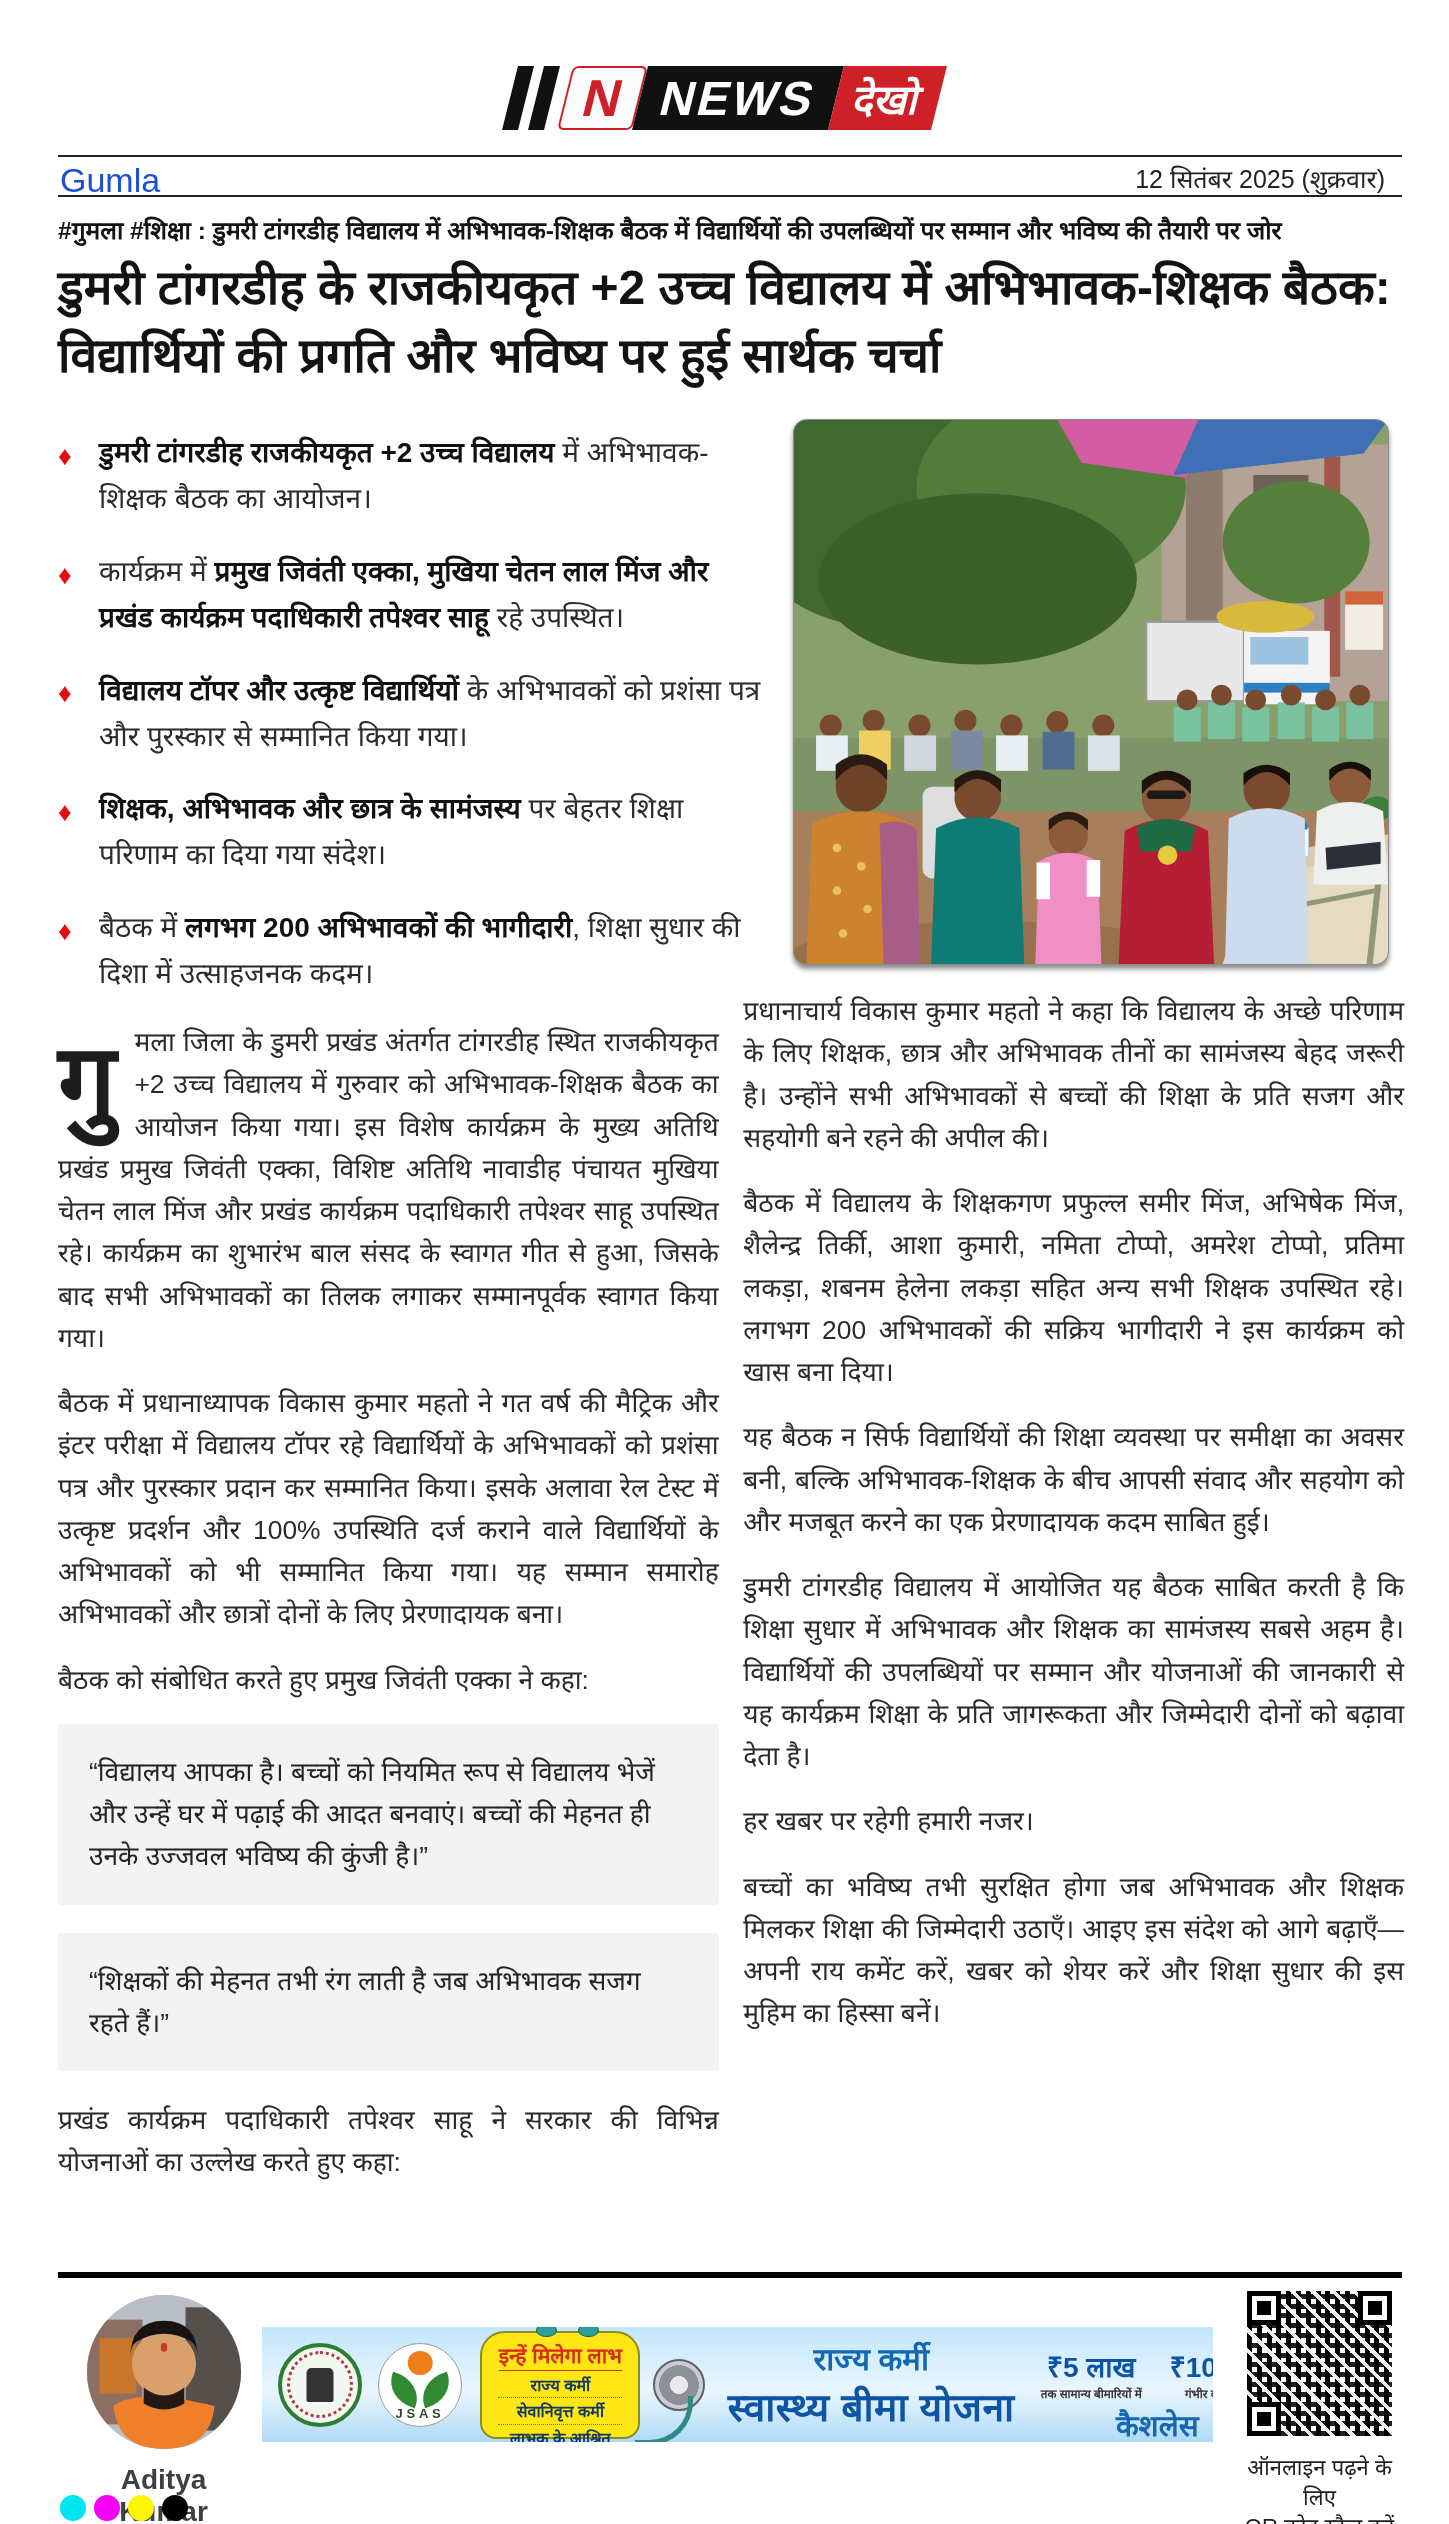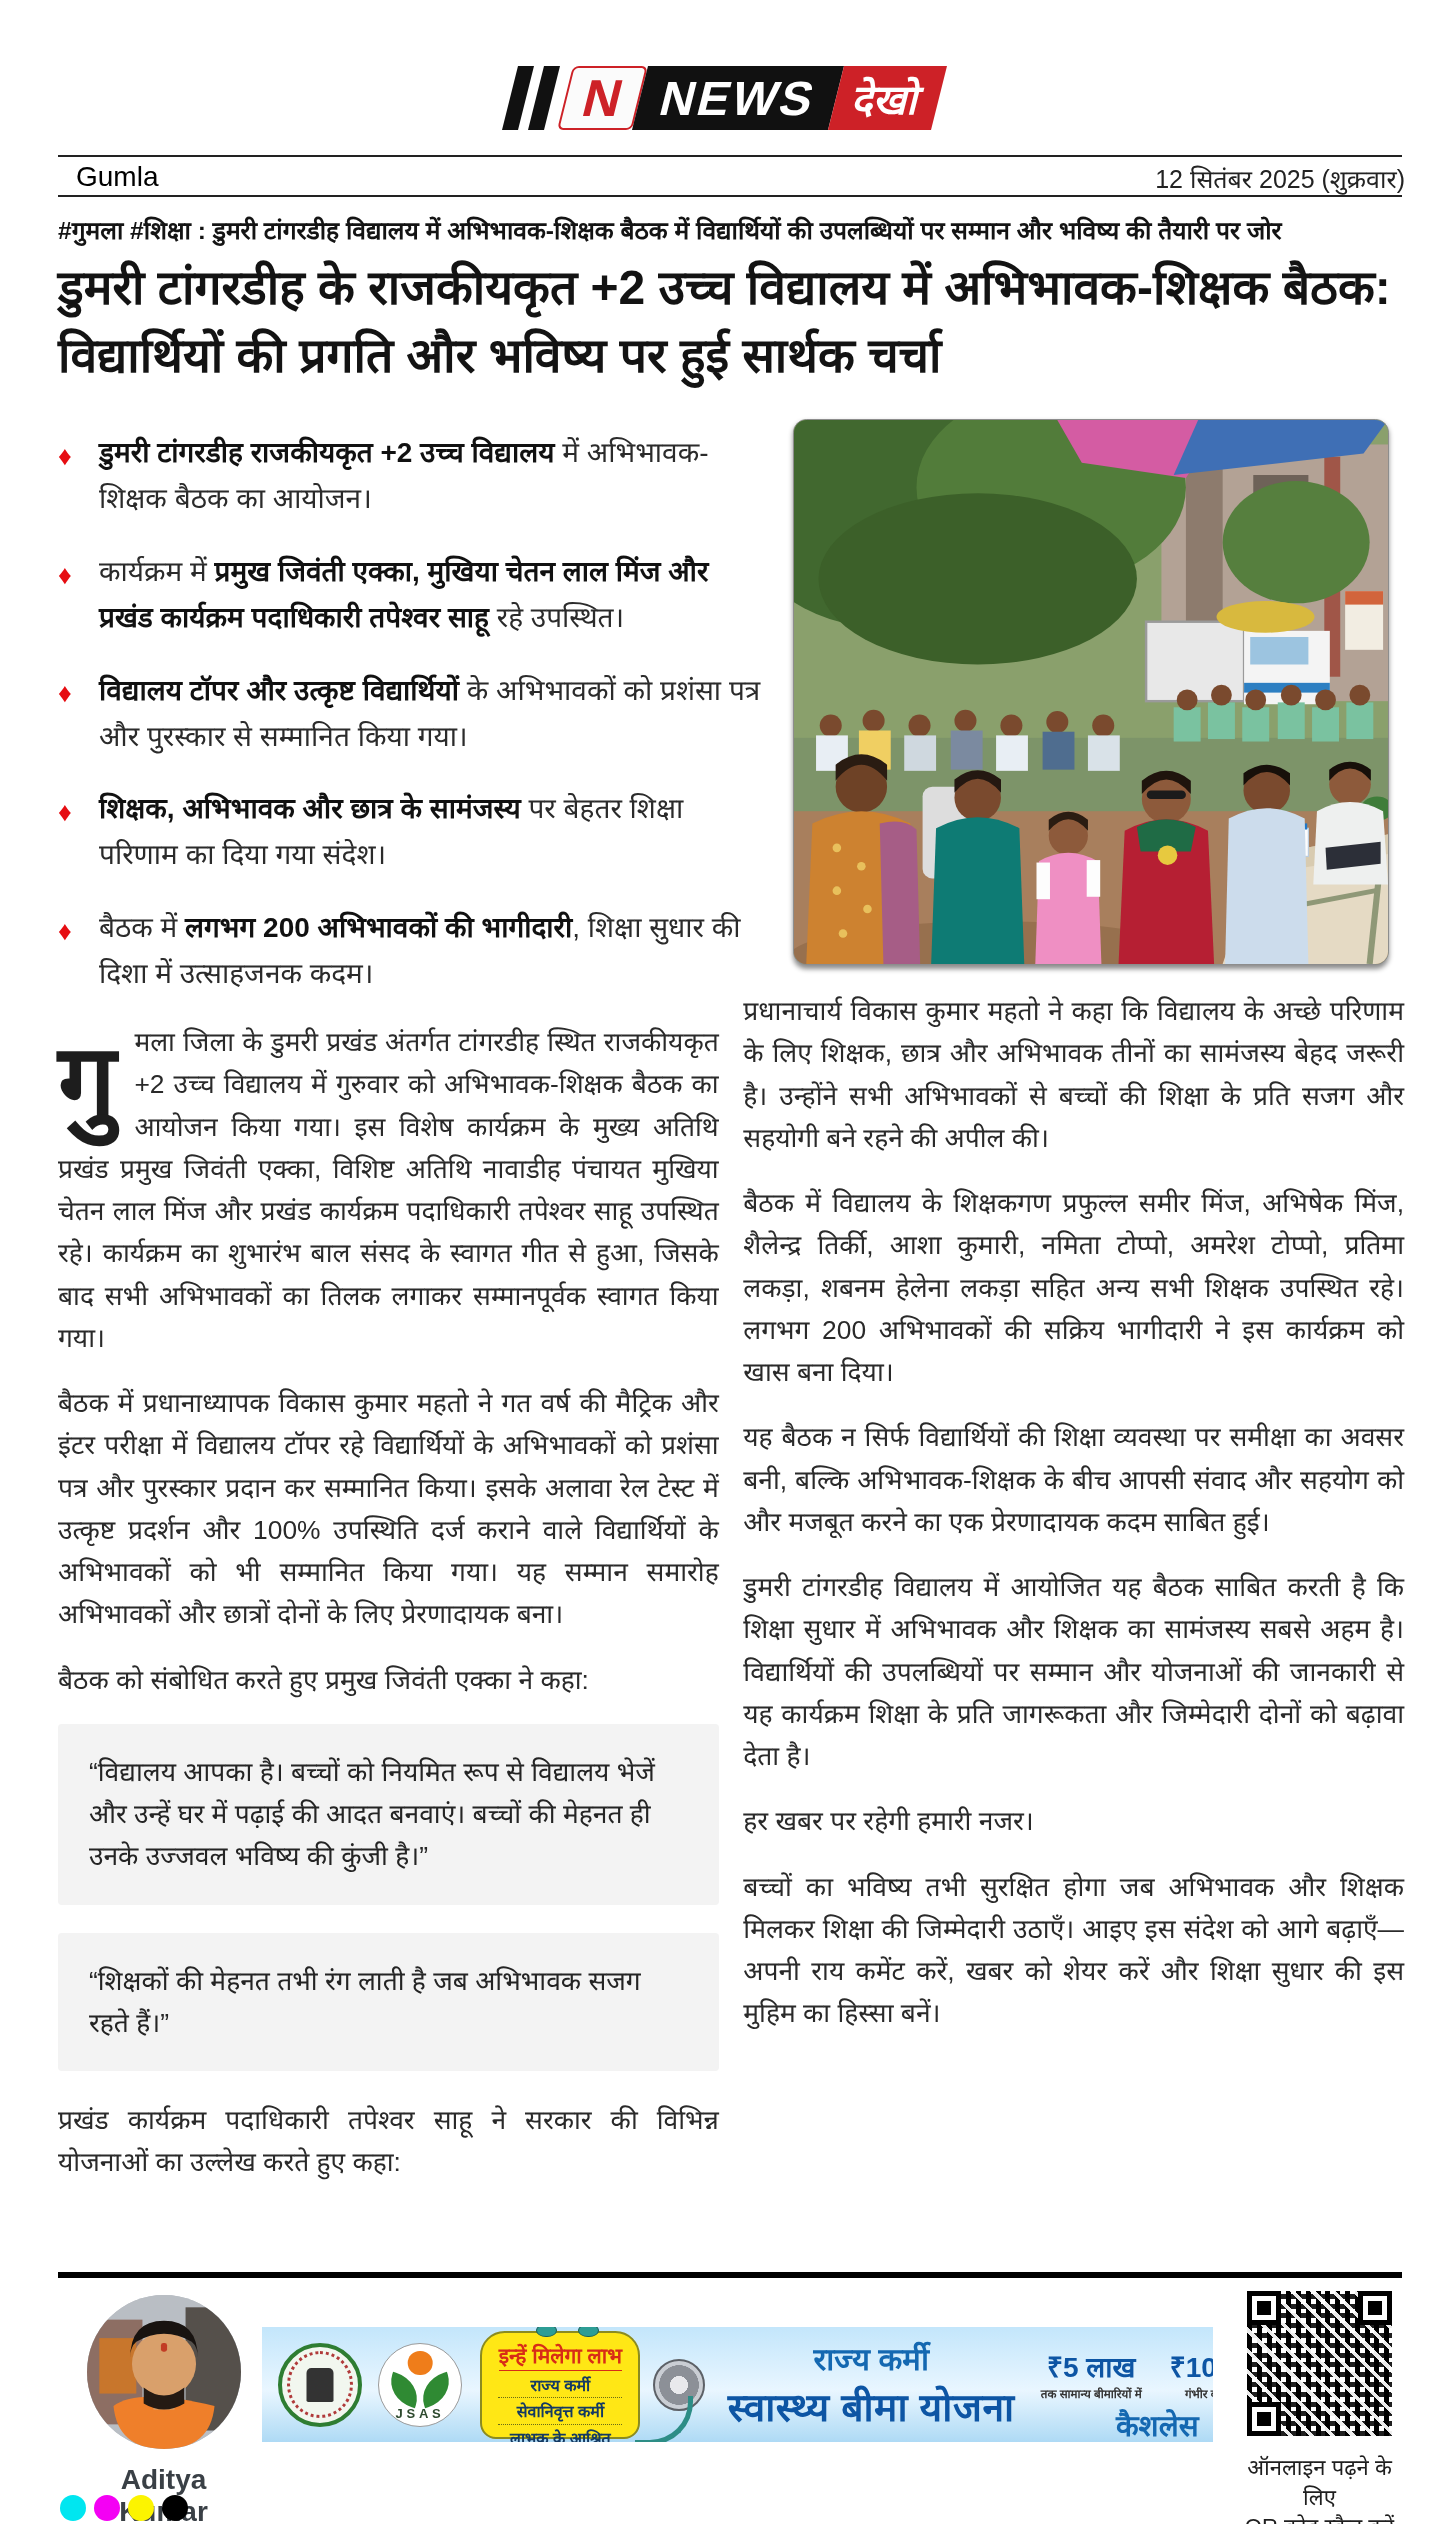--- a/index.html
+++ b/index.html
@@ -15,22 +15,22 @@
   .logo .nbox span { font-size:52px; font-weight:800; color:#cd2127; line-height:1; }
   .logo .newsbox { background:#111; display:flex; align-items:center; padding:0 21px; }
   .logo .newsbox span { font-size:48px; font-weight:800; color:#fff; letter-spacing:2.5px; }
   .logo .dekhobox { background:#cd2127; display:flex; align-items:center; padding:0 18.4px; }
   .logo .dekhobox span { font-size:41px; font-weight:800; color:#fff; }
 
   
   .rule { position:absolute; left:58px; right:47px; height:1.8px; background:#222; }
   .rule.r1 { top:155px; }
   .rule.r2 { top:195px; }
-  .meta-loc { position:absolute; top:161px; left:76px; font-size:28px; color:#000000; }
-  .meta-date { position:absolute; top:161px; right:44px; font-size:25px; color:#232323; }
+  .meta-loc { position:absolute; top:161px; left:60px; font-size:34px; color:#1d4ed8; }
+  .meta-date { position:absolute; top:161px; right:64px; font-size:25px; color:#232323; }
   .kicker { position:absolute; top:213px; left:58px; right:47px; font-size:24.6px; font-weight:700; color:#141414; }
   .headline { position:absolute; top:254px; left:58px; right:43px; font-size:48px; line-height:1.42; font-weight:800; color:#131313; }
 
   
   .summary { position:absolute; top:430px; left:58px; width:709px; list-style:none; }
   .summary li { position:relative; padding-left:41px; font-size:28px; line-height:1.64; color:#2b2b2b; margin-bottom:27px; }
   .summary li .diamond { position:absolute; left:0; top:3.7px; color:#e60d12; font-size:27px; }
   .summary li b { color:#111; }
 
   

